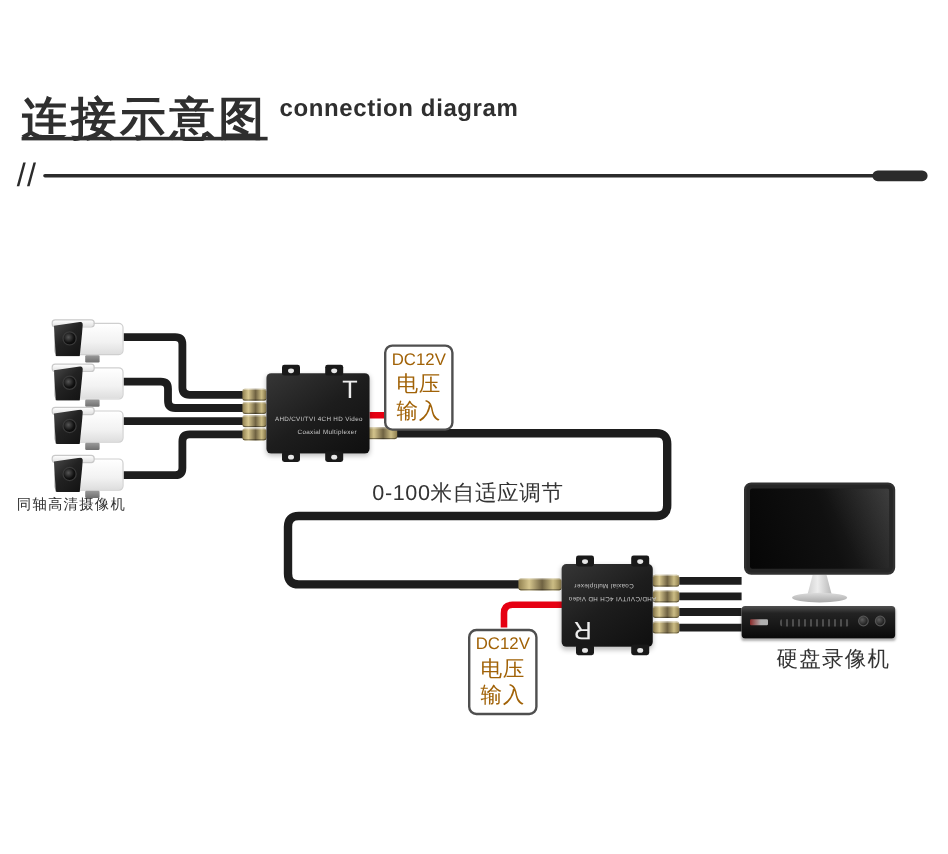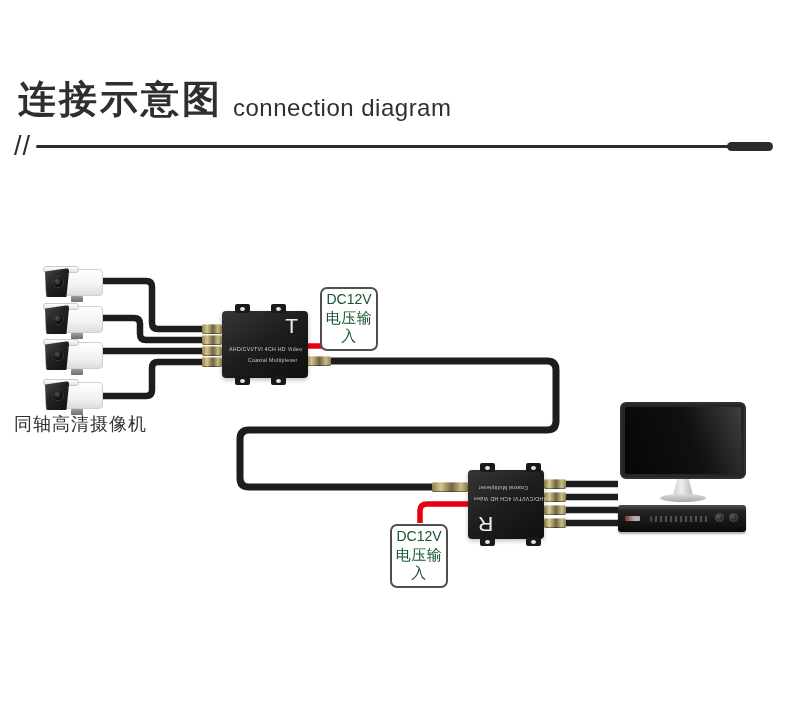--- a/index.html
+++ b/index.html
@@ -8,42 +8,42 @@
     --ink:#2f2f2f;
     --cable-black:#1d1d1d;
     --body-text:#333333;
   }
   *{margin:0;padding:0;box-sizing:border-box;}
   html,body{background:#fff;}
   body{font-family:"Liberation Sans","DejaVu Sans",sans-serif;}
   .canvas{position:relative;width:790px;height:712px;background:#fff;overflow:hidden;}
 
   
-  .title-cn{position:absolute;left:18px;top:74px;font-size:38px;font-weight:bold;color:var(--ink);letter-spacing:3px;}
-  .title-en{position:absolute;left:233px;top:94px;font-size:24px;font-weight:400;color:var(--ink);letter-spacing:0.5px;}
+  .title-cn{position:absolute;left:18px;top:74px;font-size:38px;font-weight:bold;color:var(--ink);letter-spacing:3px;text-decoration:underline;}
+  .title-en{position:absolute;left:233px;top:80px;font-size:20px;font-weight:700;color:var(--ink);letter-spacing:0.5px;}
   .divider-slashes{position:absolute;left:14px;top:131px;font-size:27px;color:#2b2b2b;letter-spacing:1px;}
   .divider-rule{position:absolute;left:36px;top:145px;width:736px;height:3px;background:#2b2b2b;border-radius:2px;}
   .divider-pill{position:absolute;left:727px;top:142px;width:46px;height:9px;background:#2b2b2b;border-radius:5px;}
 
   
   svg.wires{position:absolute;left:0;top:0;}
   .coax{fill:none;stroke:var(--cable-black);stroke-width:6.5;stroke-linejoin:round;stroke-linecap:butt;}
   .coax.thick{stroke-width:7;}
   .power{fill:none;stroke:var(--accent-red);stroke-width:5.5;stroke-linejoin:round;}
 
   
   .camera{position:absolute;left:45px;width:58px;height:27px;}
   .camera .body{position:absolute;inset:0;background:linear-gradient(180deg,#ffffff 0%,#f2f2f2 60%,#dedede 100%);border:1px solid #cfcfcf;border-radius:4px;}
   .camera .shield{position:absolute;left:-2px;top:-3px;width:62%;height:7px;background:linear-gradient(#fdfdfd,#e2e2e2);border:1px solid #c9c9c9;border-radius:3px;}
   .camera .front{position:absolute;left:0;top:-1px;width:42%;height:calc(100% + 2px);background:linear-gradient(135deg,#4a4a4a 0%,#222 45%,#121212 100%);clip-path:polygon(0 12%,100% 0,88% 100%,6% 100%);border-radius:3px;}
   .camera .lens{position:absolute;left:7px;top:7px;width:12px;height:12px;border-radius:50%;background:radial-gradient(circle at 40% 40%,#555 0%,#111 55%,#000 100%);border:1px solid #3a3a3a;}
   .camera .bracket{position:absolute;left:45%;top:100%;width:12px;height:6px;background:linear-gradient(#9a9a9a,#6f6f6f);border-radius:1px;}
   .camera.c1{top:269px;} .camera.c2{top:306px;} .camera.c3{top:342px;} .camera.c4{top:382px;}
 
-  .camera-label{position:absolute;left:14px;top:412px;font-size:18px;color:var(--body-text);letter-spacing:1px;}
+  .camera-label{position:absolute;left:14px;top:412px;font-size:12px;color:var(--body-text);letter-spacing:1px;}
 
   
   .bnc{position:absolute;height:10px;border-radius:2px;background:linear-gradient(90deg,#8f7f4f 0%,#d6c68e 25%,#6f6242 55%,#cbbc84 80%,#8f7f4f 100%);box-shadow:inset 0 1px 0 rgba(255,255,255,.4), inset 0 -1px 0 rgba(0,0,0,.4);}
   .bnc.in{width:20px;left:202px;}
   .bnc.in.b1{top:324px;} .bnc.in.b2{top:335px;} .bnc.in.b3{top:346px;} .bnc.in.b4{top:357px;}
   .bnc.t-out{width:26px;left:305px;top:356px;}
   .bnc.r-in{width:36px;left:432px;top:482px;}
   .bnc.r-out{width:22px;left:544px;}
   .bnc.r-out.o1{top:479px;} .bnc.r-out.o2{top:492px;} .bnc.r-out.o3{top:505px;} .bnc.r-out.o4{top:518px;}
 
@@ -58,23 +58,23 @@
   .tab::after{content:"";position:absolute;left:50%;top:50%;width:5px;height:4px;margin:-2px 0 0 -2.5px;border-radius:50%;background:#e6e6e6;}
   .t-box{left:222px;top:311px;width:86px;height:67px;}
   .t-box .tab.tl{left:13px;top:-7px;} .t-box .tab.tr{left:49px;top:-7px;}
   .t-box .tab.bl{left:13px;bottom:-7px;} .t-box .tab.br{left:49px;bottom:-7px;}
   .r-box{left:468px;top:470px;width:76px;height:69px;}
   .r-box .inner{transform:rotate(180deg);}
   .r-box .tab.tl{left:12px;top:-7px;} .r-box .tab.tr{left:58px;top:-7px;}
   .r-box .tab.bl{left:12px;bottom:-7px;} .r-box .tab.br{left:58px;bottom:-7px;}
 
   
-  .dc-label{position:absolute;width:58px;border:2px solid #4f4f4f;border-radius:7px;background:#fff;text-align:center;padding:2px 0 3px;color:#14532d;line-height:1.25;}
+  .dc-label{position:absolute;width:58px;border:2px solid #4f4f4f;border-radius:7px;background:#fff;text-align:center;padding:2px 0 3px;color:#a16207;line-height:1.25;}
   .dc-label .l1{font-size:14px;}
-  .dc-label .l2{font-size:15px;letter-spacing:0.5px;}
+  .dc-label .l2{font-size:18px;letter-spacing:0.5px;}
   .dc-label.top{left:320px;top:287px;}
   .dc-label.bottom{left:390px;top:524px;}
 
   
   .distance-label{position:absolute;left:300px;top:399px;width:180px;text-align:center;font-size:18px;color:var(--body-text);letter-spacing:0.5px;}
 
   
   .monitor{position:absolute;left:620px;top:402px;width:126px;height:77px;background:#262626;border:2px solid #303030;border-radius:6px;padding:3px;}
   .monitor .screen{position:relative;width:100%;height:100%;background:linear-gradient(250deg,#2b2b2b 0%,#101010 45%,#060606 100%);border-radius:2px;overflow:hidden;}
   .monitor .screen::after{content:"";position:absolute;inset:0;background:linear-gradient(245deg,rgba(255,255,255,.09) 0%,rgba(255,255,255,0) 38%);}
@@ -185,27 +185,29 @@
 
   <div class="dc-label top">
     <div class="l1">DC12V</div>
     <div class="l2">电压输入</div>
   </div>
   <div class="dc-label bottom">
     <div class="l1">DC12V</div>
     <div class="l2">电压输入</div>
   </div>
 
+  <div class="distance-label">0-100米自适应调节</div>
 
   <div class="monitor">
     <div class="screen"></div>
   </div>
   <div class="monitor-stand"></div>
   <div class="monitor-base"></div>
   <div class="dvr">
     <div class="logo"></div>
     <div class="btn-strip"></div>
     <div class="knob k1"></div>
     <div class="knob k2"></div>
   </div>
+  <div class="dvr-label">硬盘录像机</div>
 
 
 </div>
 
 </body></html>

